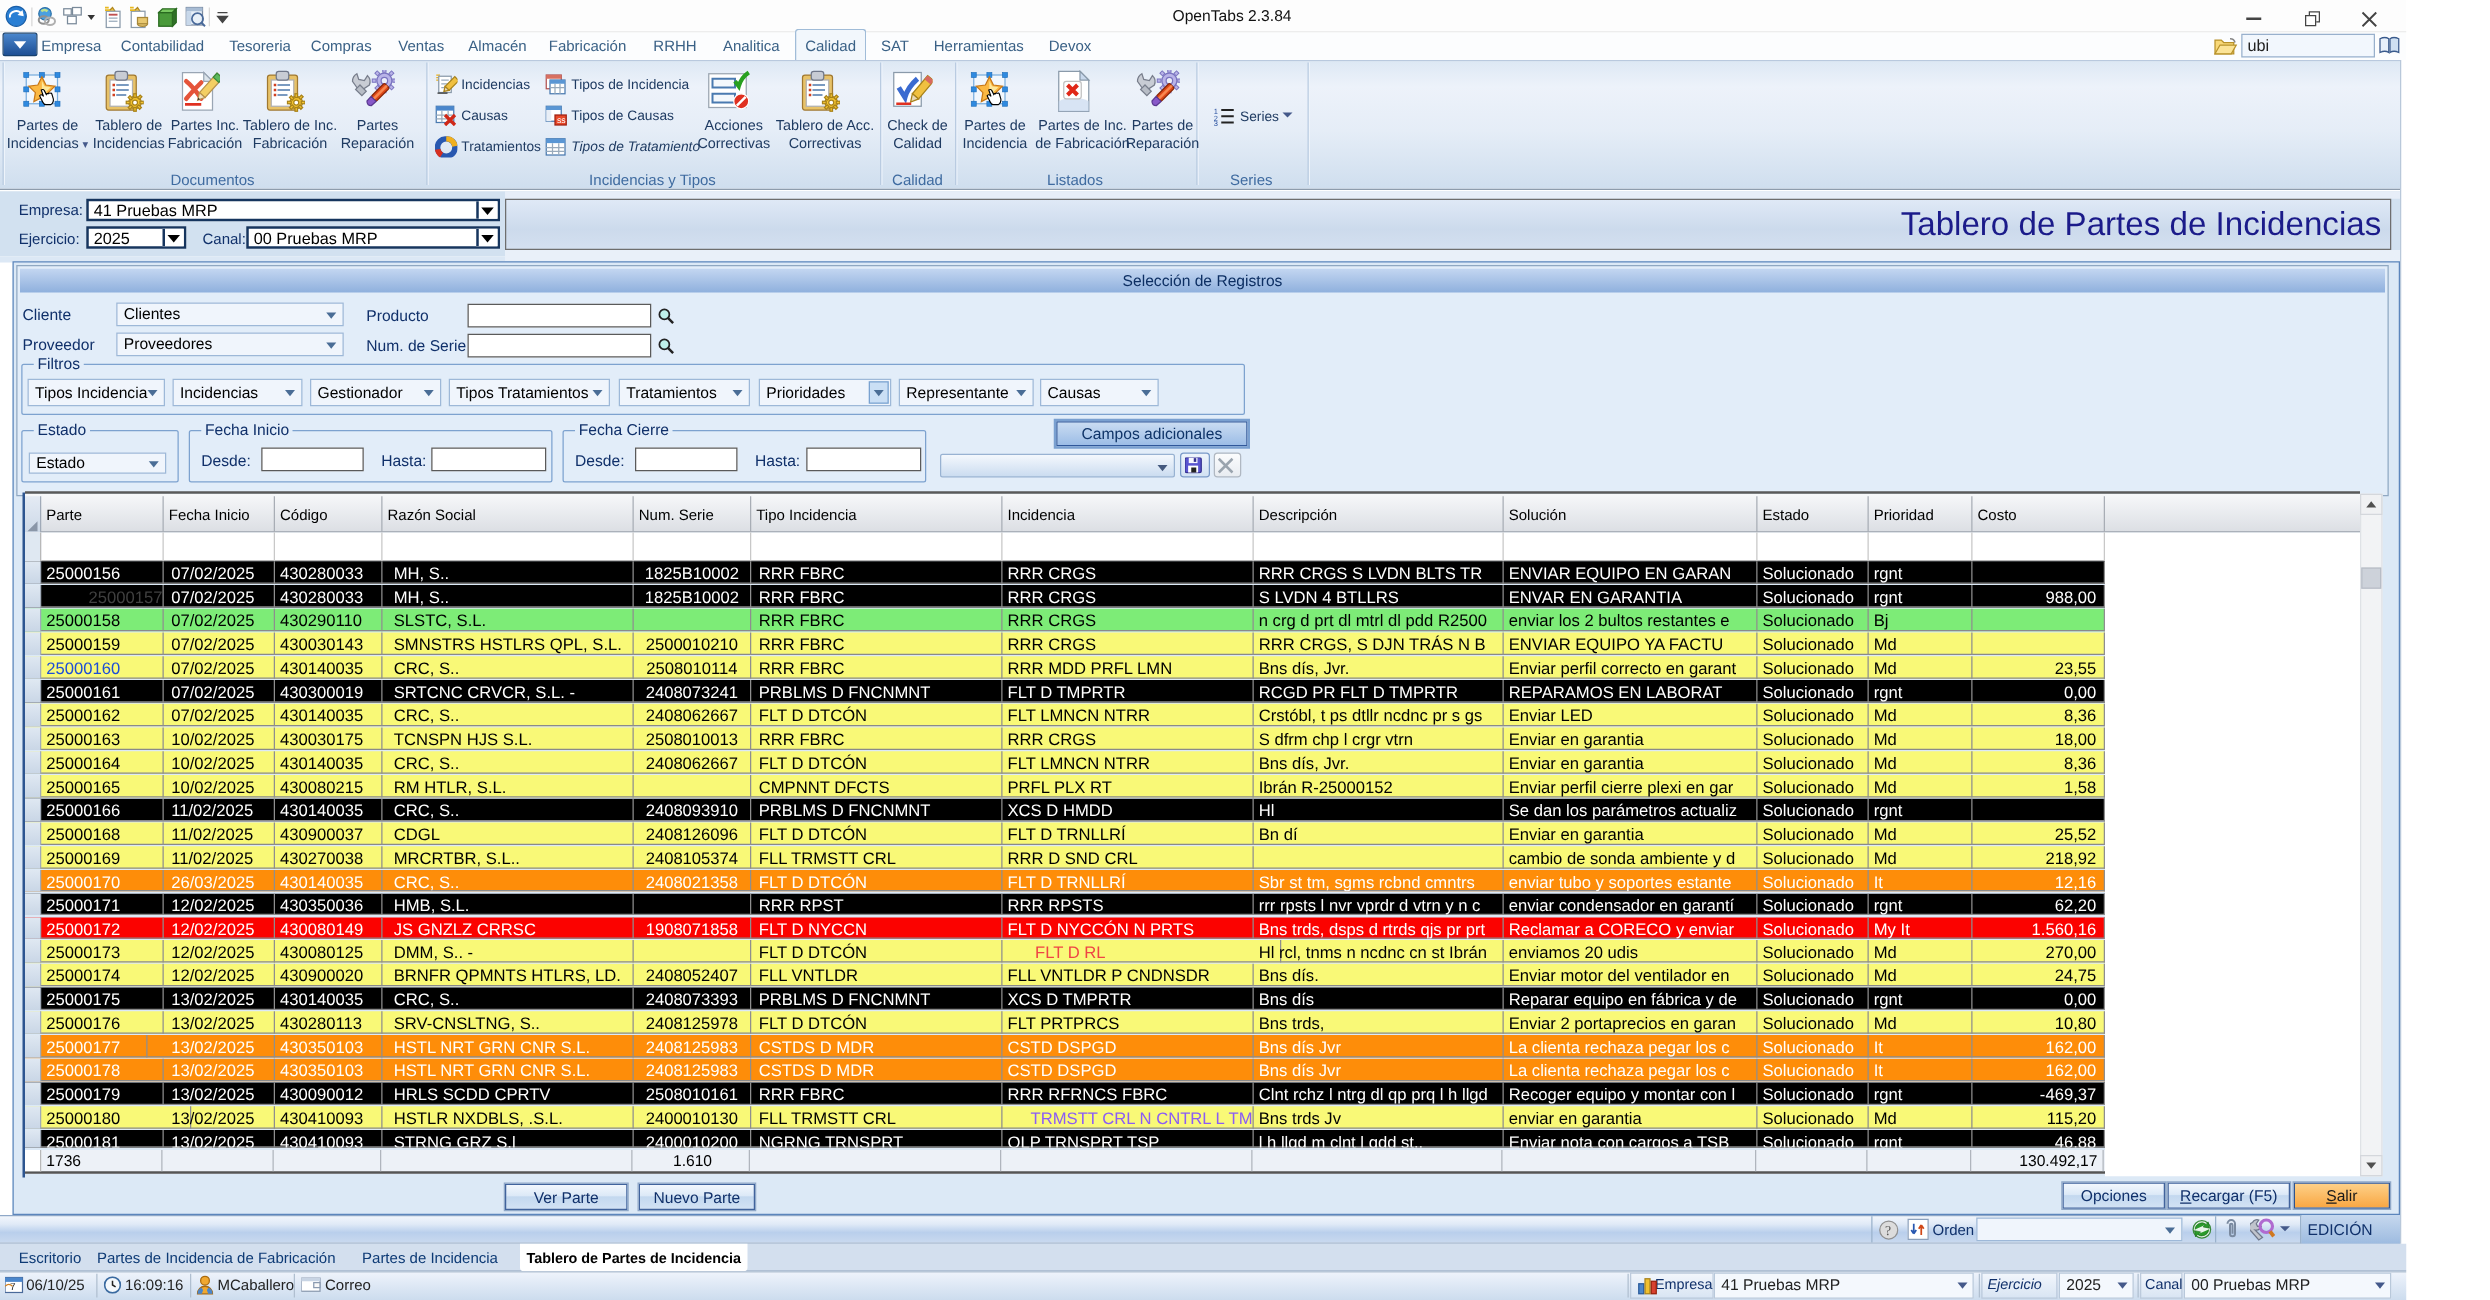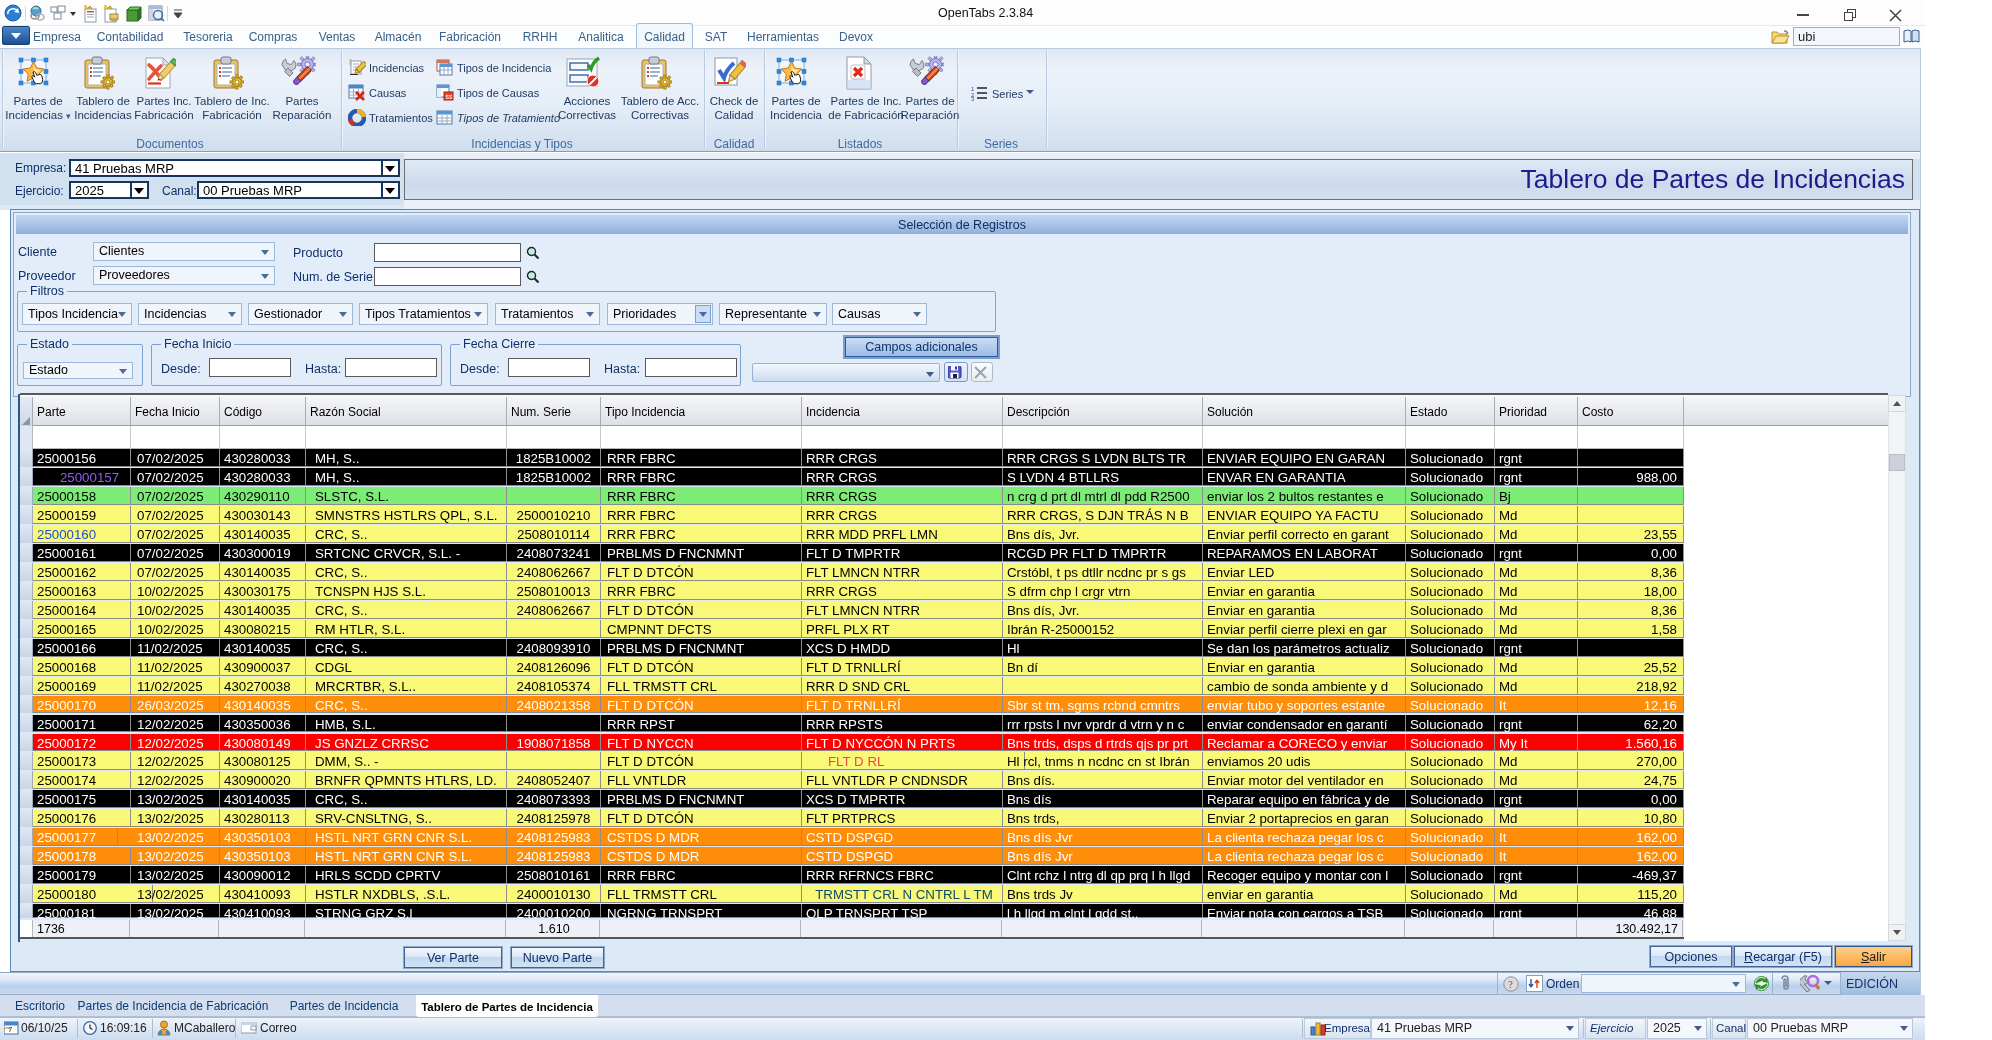--- a/index.html
+++ b/index.html
@@ -504,21 +504,21 @@
 <div class="a" style="left:507px;top:449.4px;width:94px;height:17.9px;border-right:1px solid #8e8e8e;color:#ffffff;font-size:13.3px;white-space:nowrap;overflow:hidden;text-align:center;padding-top:2px;">1825B10002</div>
 <div class="a" style="left:601px;top:449.4px;width:201px;height:17.9px;border-right:1px solid #8e8e8e;color:#ffffff;font-size:13.3px;padding-left:6px;white-space:nowrap;overflow:hidden;text-align:left;padding-top:2px;">RRR FBRC</div>
 <div class="a" style="left:802px;top:449.4px;width:201px;height:17.9px;border-right:1px solid #8e8e8e;color:#ffffff;font-size:13.3px;padding-left:4px;white-space:nowrap;overflow:hidden;text-align:left;padding-top:2px;">RRR CRGS</div>
 <div class="a" style="left:1003px;top:449.4px;width:200px;height:17.9px;border-right:1px solid #8e8e8e;color:#ffffff;font-size:13.3px;padding-left:4px;white-space:nowrap;overflow:hidden;text-align:left;padding-top:2px;">RRR CRGS S LVDN BLTS TR</div>
 <div class="a" style="left:1203px;top:449.4px;width:203px;height:17.9px;border-right:1px solid #8e8e8e;color:#ffffff;font-size:13.3px;padding-left:4px;white-space:nowrap;overflow:hidden;text-align:left;padding-top:2px;">ENVIAR EQUIPO EN GARAN</div>
 <div class="a" style="left:1406px;top:449.4px;width:89px;height:17.9px;border-right:1px solid #8e8e8e;color:#ffffff;font-size:13.3px;padding-left:4px;white-space:nowrap;overflow:hidden;text-align:left;padding-top:2px;">Solucionado</div>
 <div class="a" style="left:1495px;top:449.4px;width:83px;height:17.9px;border-right:1px solid #8e8e8e;color:#ffffff;font-size:13.3px;padding-left:4px;white-space:nowrap;overflow:hidden;text-align:left;padding-top:2px;">rgnt</div>
 <div class="a" style="left:1578px;top:449.4px;width:106px;height:17.9px;border-right:1px solid #8e8e8e;color:#ffffff;font-size:13.3px;padding-right:6px;white-space:nowrap;overflow:hidden;text-align:right;padding-top:2px;"></div>
 <div class="a" style="left:20px;top:468.3px;width:1664px;height:17.9px;background:#000000;border-bottom:1px solid #8a8a8a;"></div>
 <div class="a" style="left:20px;top:468.3px;width:13px;height:17.9px;background:linear-gradient(#dfe8f2,#c9d6e6);border-right:1px solid #a0aab8;"></div>
-<div class="a" style="left:33px;top:468.3px;width:98px;height:17.9px;border-right:1px solid #8e8e8e;color:#8b5cf6;font-size:13.3px;padding-left:16px;white-space:nowrap;overflow:hidden;text-align:center;padding-top:2px;">25000157</div>
+<div class="a" style="left:33px;top:468.3px;width:98px;height:17.9px;border-right:1px solid #8e8e8e;color:#404040;font-size:13.3px;padding-left:16px;white-space:nowrap;overflow:hidden;text-align:right;padding-top:2px;">25000157</div>
 <div class="a" style="left:131px;top:468.3px;width:89px;height:17.9px;border-right:1px solid #8e8e8e;color:#ffffff;font-size:13.3px;padding-left:6px;white-space:nowrap;overflow:hidden;text-align:left;padding-top:2px;">07/02/2025</div>
 <div class="a" style="left:220px;top:468.3px;width:86px;height:17.9px;border-right:1px solid #8e8e8e;color:#ffffff;font-size:13.3px;padding-left:4px;white-space:nowrap;overflow:hidden;text-align:left;padding-top:2px;">430280033</div>
 <div class="a" style="left:306px;top:468.3px;width:201px;height:17.9px;border-right:1px solid #8e8e8e;color:#ffffff;font-size:13.3px;padding-left:9px;white-space:nowrap;overflow:hidden;text-align:left;padding-top:2px;">MH, S..</div>
 <div class="a" style="left:507px;top:468.3px;width:94px;height:17.9px;border-right:1px solid #8e8e8e;color:#ffffff;font-size:13.3px;white-space:nowrap;overflow:hidden;text-align:center;padding-top:2px;">1825B10002</div>
 <div class="a" style="left:601px;top:468.3px;width:201px;height:17.9px;border-right:1px solid #8e8e8e;color:#ffffff;font-size:13.3px;padding-left:6px;white-space:nowrap;overflow:hidden;text-align:left;padding-top:2px;">RRR FBRC</div>
 <div class="a" style="left:802px;top:468.3px;width:201px;height:17.9px;border-right:1px solid #8e8e8e;color:#ffffff;font-size:13.3px;padding-left:4px;white-space:nowrap;overflow:hidden;text-align:left;padding-top:2px;">RRR CRGS</div>
 <div class="a" style="left:1003px;top:468.3px;width:200px;height:17.9px;border-right:1px solid #8e8e8e;color:#ffffff;font-size:13.3px;padding-left:4px;white-space:nowrap;overflow:hidden;text-align:left;padding-top:2px;">S LVDN 4 BTLLRS</div>
 <div class="a" style="left:1203px;top:468.3px;width:203px;height:17.9px;border-right:1px solid #8e8e8e;color:#ffffff;font-size:13.3px;padding-left:4px;white-space:nowrap;overflow:hidden;text-align:left;padding-top:2px;">ENVAR EN GARANTIA</div>
 <div class="a" style="left:1406px;top:468.3px;width:89px;height:17.9px;border-right:1px solid #8e8e8e;color:#ffffff;font-size:13.3px;padding-left:4px;white-space:nowrap;overflow:hidden;text-align:left;padding-top:2px;">Solucionado</div>
 <div class="a" style="left:1495px;top:468.3px;width:83px;height:17.9px;border-right:1px solid #8e8e8e;color:#ffffff;font-size:13.3px;padding-left:4px;white-space:nowrap;overflow:hidden;text-align:left;padding-top:2px;">rgnt</div>
@@ -818,21 +818,21 @@
 <div class="a" style="left:1495px;top:866.1px;width:83px;height:17.9px;border-right:1px solid #8e8e8e;color:#ffffff;font-size:13.3px;padding-left:4px;white-space:nowrap;overflow:hidden;text-align:left;padding-top:2px;">rgnt</div>
 <div class="a" style="left:1578px;top:866.1px;width:106px;height:17.9px;border-right:1px solid #8e8e8e;color:#ffffff;font-size:13.3px;padding-right:6px;white-space:nowrap;overflow:hidden;text-align:right;padding-top:2px;">-469,37</div>
 <div class="a" style="left:20px;top:885.0px;width:1664px;height:17.9px;background:#f9f977;border-bottom:1px solid #8a8a8a;"></div>
 <div class="a" style="left:20px;top:885.0px;width:13px;height:17.9px;background:linear-gradient(#dfe8f2,#c9d6e6);border-right:1px solid #a0aab8;"></div>
 <div class="a" style="left:33px;top:885.0px;width:120px;height:17.9px;border-right:1px solid #8e8e8e;color:#000000;font-size:13.3px;padding-left:4px;white-space:nowrap;overflow:hidden;text-align:left;padding-top:2px;">25000180</div>
 <div class="a" style="left:131px;top:885.0px;width:89px;height:17.9px;border-right:1px solid #8e8e8e;color:#000000;font-size:13.3px;padding-left:6px;white-space:nowrap;overflow:hidden;text-align:left;padding-top:2px;">13/02/2025</div>
 <div class="a" style="left:220px;top:885.0px;width:86px;height:17.9px;border-right:1px solid #8e8e8e;color:#000000;font-size:13.3px;padding-left:4px;white-space:nowrap;overflow:hidden;text-align:left;padding-top:2px;">430410093</div>
 <div class="a" style="left:306px;top:885.0px;width:201px;height:17.9px;border-right:1px solid #8e8e8e;color:#000000;font-size:13.3px;padding-left:9px;white-space:nowrap;overflow:hidden;text-align:left;padding-top:2px;">HSTLR  NXDBLS, .S.L.</div>
 <div class="a" style="left:507px;top:885.0px;width:94px;height:17.9px;border-right:1px solid #8e8e8e;color:#000000;font-size:13.3px;white-space:nowrap;overflow:hidden;text-align:center;padding-top:2px;">2400010130</div>
 <div class="a" style="left:601px;top:885.0px;width:201px;height:17.9px;border-right:1px solid #8e8e8e;color:#000000;font-size:13.3px;padding-left:6px;white-space:nowrap;overflow:hidden;text-align:left;padding-top:2px;">FLL TRMSTT CRL</div>
-<div class="a" style="left:802px;top:885.0px;width:201px;height:17.9px;border-right:1px solid #8e8e8e;color:#0c4a6e;font-size:13.3px;padding-left:4px;white-space:nowrap;overflow:hidden;text-align:center;padding-top:2px;">TRMSTT CRL N CNTRL L TM</div>
+<div class="a" style="left:802px;top:885.0px;width:201px;height:17.9px;border-right:1px solid #8e8e8e;color:#8b5cf6;font-size:13.3px;padding-left:4px;white-space:nowrap;overflow:hidden;text-align:right;padding-top:2px;">TRMSTT CRL N CNTRL L TM</div>
 <div class="a" style="left:1003px;top:885.0px;width:200px;height:17.9px;border-right:1px solid #8e8e8e;color:#000000;font-size:13.3px;padding-left:4px;white-space:nowrap;overflow:hidden;text-align:left;padding-top:2px;">Bns trds Jv</div>
 <div class="a" style="left:1203px;top:885.0px;width:203px;height:17.9px;border-right:1px solid #8e8e8e;color:#000000;font-size:13.3px;padding-left:4px;white-space:nowrap;overflow:hidden;text-align:left;padding-top:2px;">enviar en garantia</div>
 <div class="a" style="left:1406px;top:885.0px;width:89px;height:17.9px;border-right:1px solid #8e8e8e;color:#000000;font-size:13.3px;padding-left:4px;white-space:nowrap;overflow:hidden;text-align:left;padding-top:2px;">Solucionado</div>
 <div class="a" style="left:1495px;top:885.0px;width:83px;height:17.9px;border-right:1px solid #8e8e8e;color:#000000;font-size:13.3px;padding-left:4px;white-space:nowrap;overflow:hidden;text-align:left;padding-top:2px;">Md</div>
 <div class="a" style="left:1578px;top:885.0px;width:106px;height:17.9px;border-right:1px solid #8e8e8e;color:#000000;font-size:13.3px;padding-right:6px;white-space:nowrap;overflow:hidden;text-align:right;padding-top:2px;">115,20</div>
 <div class="a" style="left:20px;top:904.0px;width:1664px;height:14.2px;background:#000000;border-bottom:1px solid #8a8a8a;"></div>
 <div class="a" style="left:20px;top:904.0px;width:13px;height:14.2px;background:linear-gradient(#dfe8f2,#c9d6e6);border-right:1px solid #a0aab8;"></div>
 <div class="a" style="left:33px;top:904.0px;width:98px;height:14.2px;border-right:1px solid #8e8e8e;color:#ffffff;font-size:13.3px;padding-left:4px;white-space:nowrap;overflow:hidden;text-align:left;padding-top:2px;">25000181</div>
 <div class="a" style="left:131px;top:904.0px;width:89px;height:14.2px;border-right:1px solid #8e8e8e;color:#ffffff;font-size:13.3px;padding-left:6px;white-space:nowrap;overflow:hidden;text-align:left;padding-top:2px;">13/02/2025</div>
 <div class="a" style="left:220px;top:904.0px;width:86px;height:14.2px;border-right:1px solid #8e8e8e;color:#ffffff;font-size:13.3px;padding-left:4px;white-space:nowrap;overflow:hidden;text-align:left;padding-top:2px;">430410093</div>

